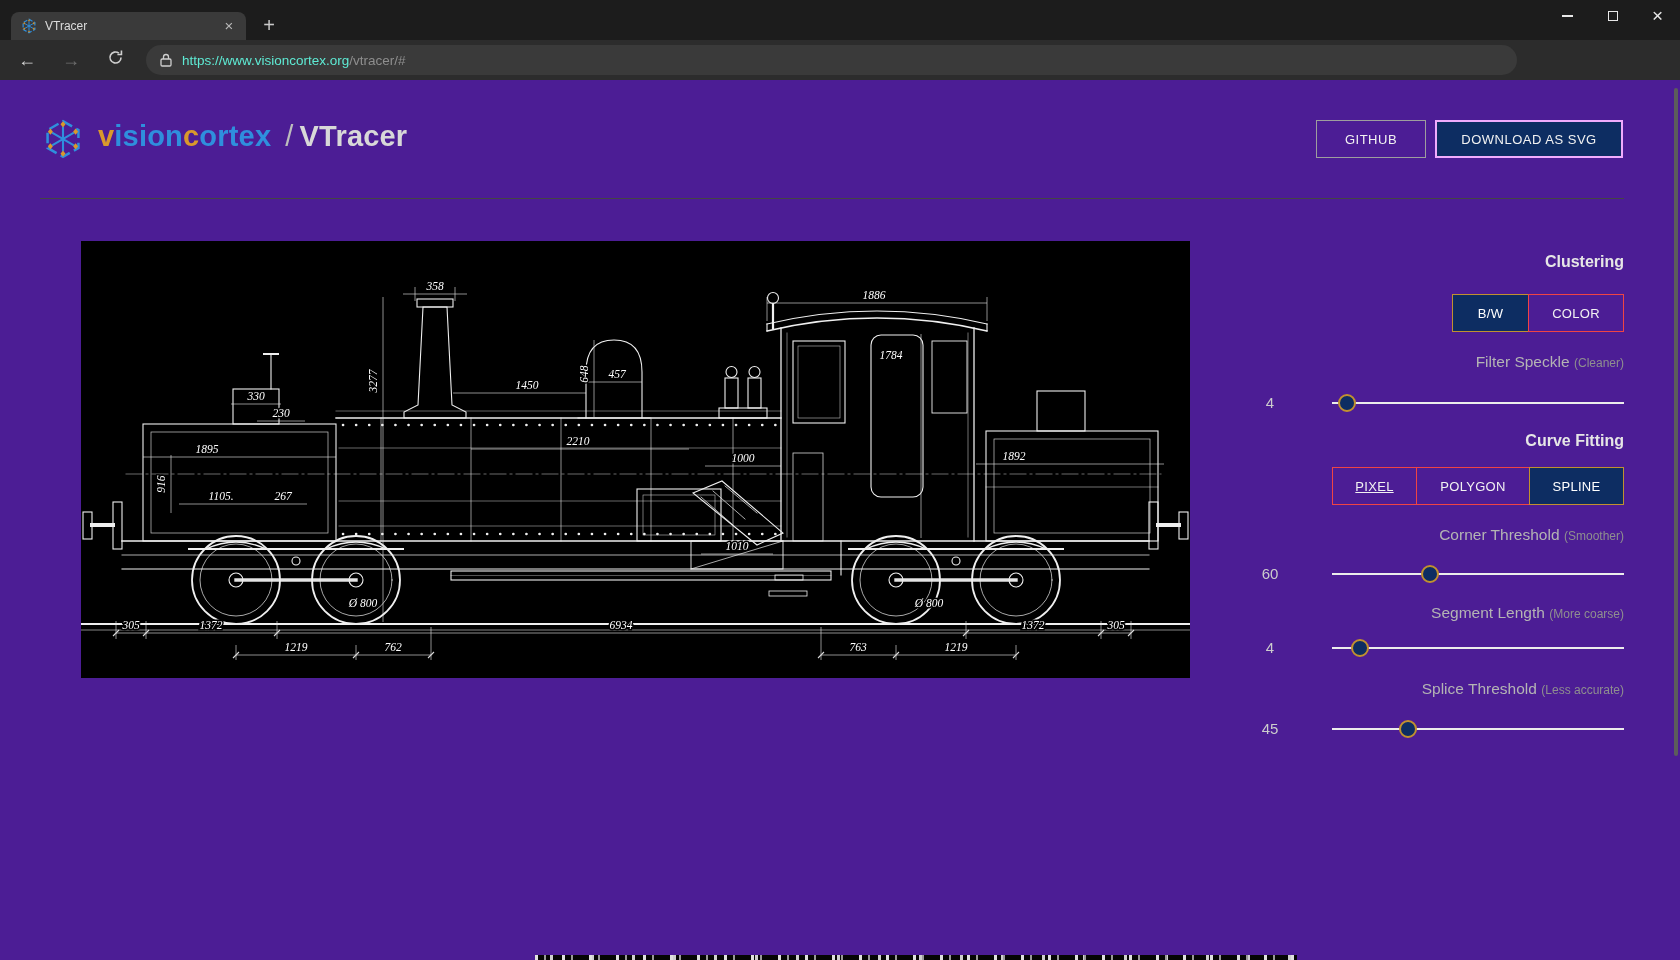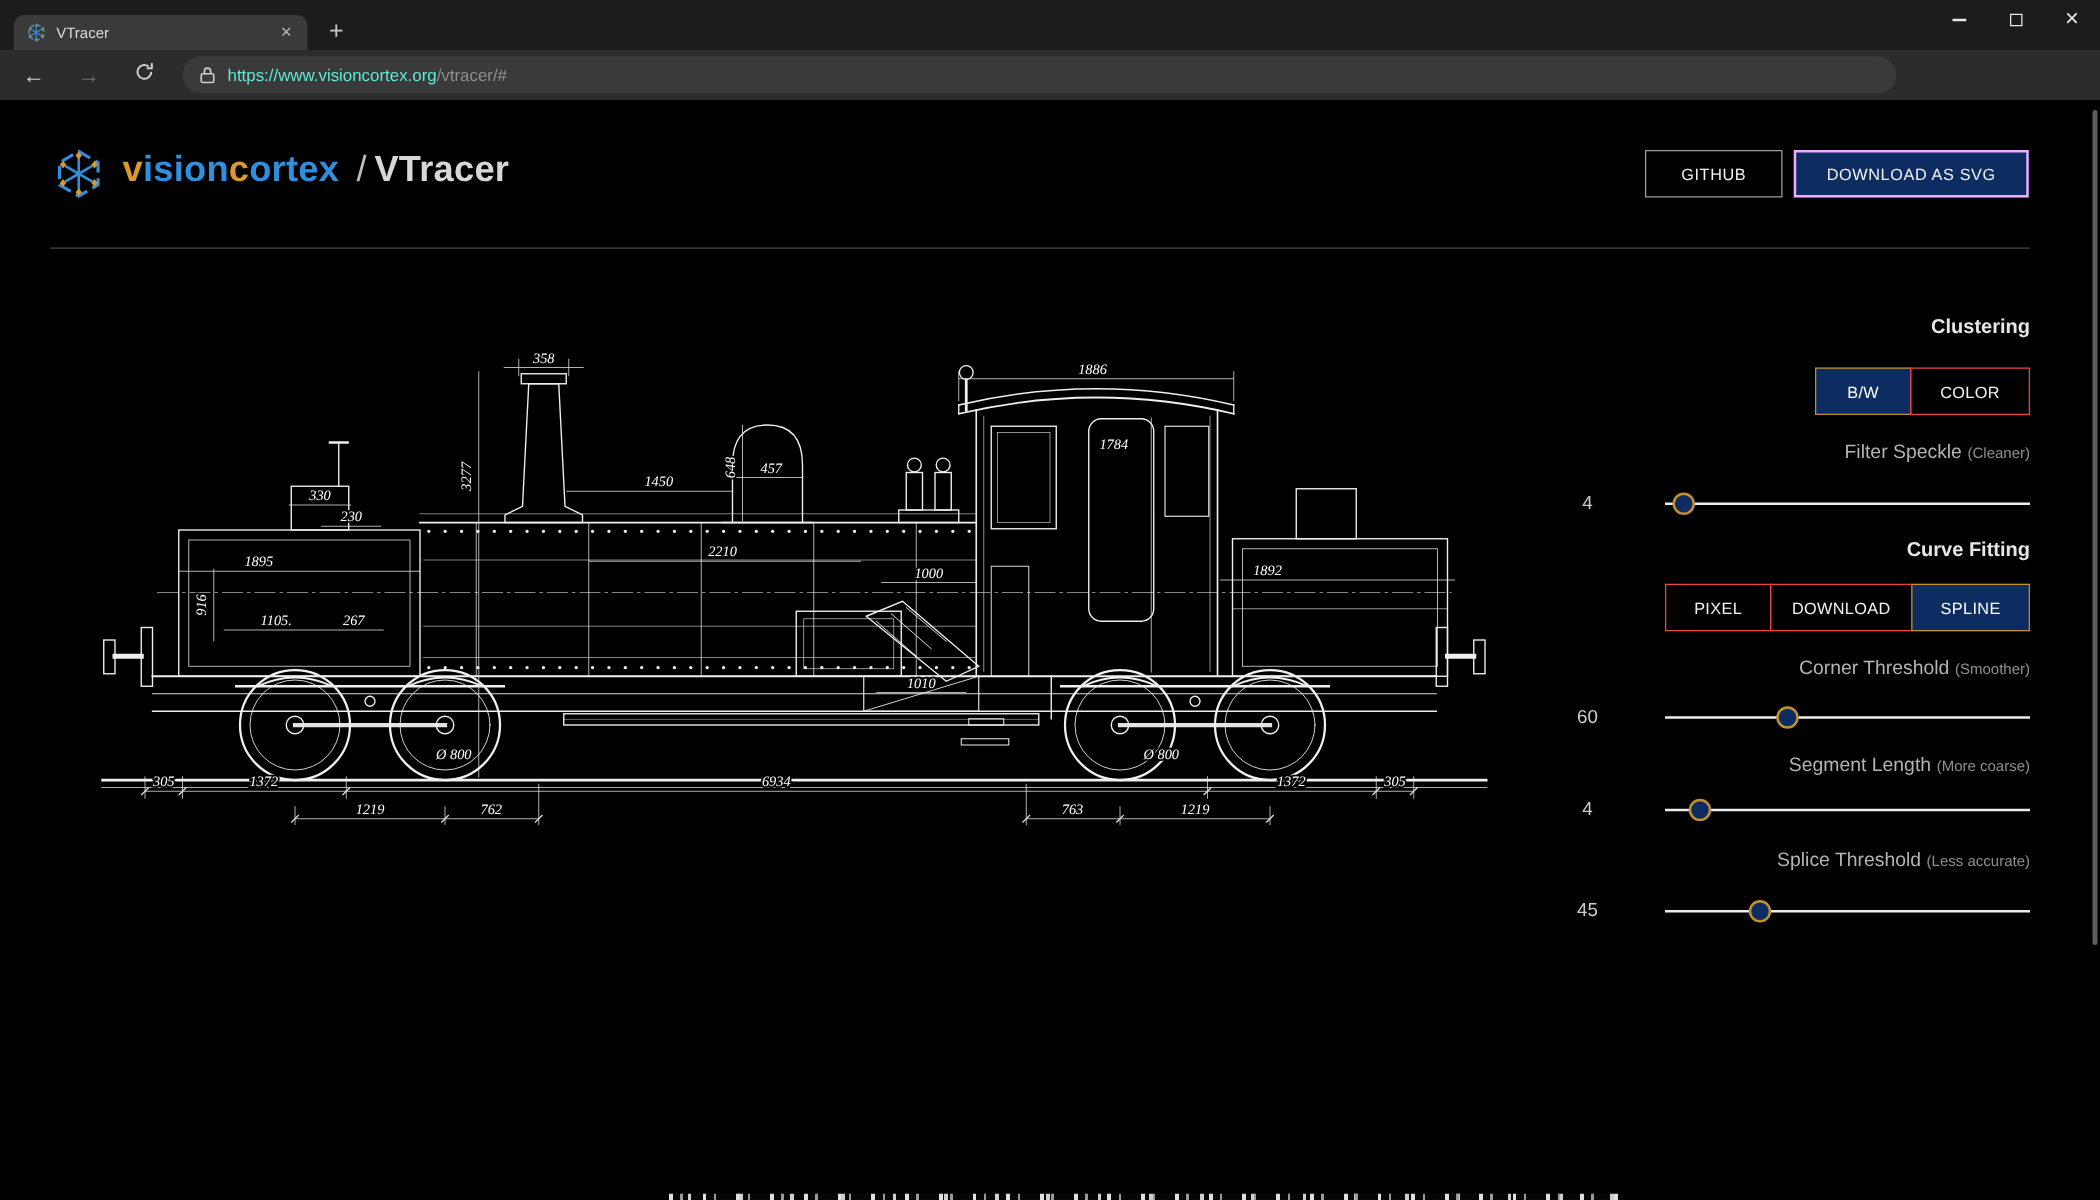--- a/index.html
+++ b/index.html
@@ -22,21 +22,21 @@
   .glyph-close { color:#e8e8e8; font-size:19px; line-height:1; }
 
   .toolbar { position:absolute; top:40px; left:0; width:1680px; height:40px; background:#2c2c2c; }
   .navbtn { position:absolute; top:7px; width:26px; height:26px; text-align:center; line-height:26px; font-size:18px; border-radius:4px; }
   .urlbar { position:absolute; left:146px; top:5px; width:1371px; height:30px; background:#3a3a3a;
             border-radius:15px; display:flex; align-items:center; padding:0 14px; }
   .url-host { color:#5eead4; font-size:13.5px; margin-left:10px; }
   .url-path { color:#8e8e8e; font-size:13.5px; }
 
   
-  .page { position:absolute; top:80px; left:0; width:1680px; height:880px; background:#000000; }
+  .page { position:absolute; top:80px; left:0; width:1680px; height:880px; background:#4c1d95; }
 
   .brand-text { position:absolute; left:98px; top:32px; height:48px; line-height:48px;
                 font-size:29px; font-weight:bold; letter-spacing:.2px; }
   .seg-gold { color:#d9992c; } .seg-blue { color:#2f8fdd; }
   .brand-sep { color:#bdbdbd; font-weight:400; margin:0 6px 0 14px; }
   .brand-app { color:#d8d8d8; }
 
   .btn { position:absolute; top:40px; height:38px; display:flex; align-items:center; justify-content:center;
          font-size:13px; letter-spacing:.5px; color:#f2f2f2; cursor:default; }
   .btn-github { left:1316px; width:110px; border:1px solid #9e9e9e; background:transparent; }
@@ -334,22 +334,22 @@
   </div>
   <div class="slider" style="top:312px;">
     <div class="val">4</div>
     <div class="track"></div>
     <div class="thumb" style="left: 107.892px;"></div>
   </div>
 
   <div class="p-heading" style="top:350px;">Curve Fitting</div>
 
   <div class="mode-row" style="left:1332px; top:387px; width:292px;">
-    <div class="mode-btn" style="left:0; width:85px;">PIXEL</div>
-    <div class="mode-btn" style="left:84px; width:114px;">DOWNLOAD</div>
+    <div class="mode-btn" style="left:0; width:85px;text-decoration:underline;">PIXEL</div>
+    <div class="mode-btn" style="left:84px; width:114px;">POLYGON</div>
     <div class="mode-btn selected" style="left:197px; width:95px;">SPLINE</div>
   </div>
 
   <div class="p-label" style="top:445px;">
     <span class="main">Corner Threshold</span>
     <span class="hint">(Smoother)</span>
   </div>
   <div class="slider" style="top:483px;">
     <div class="val">60</div>
     <div class="track"></div>

